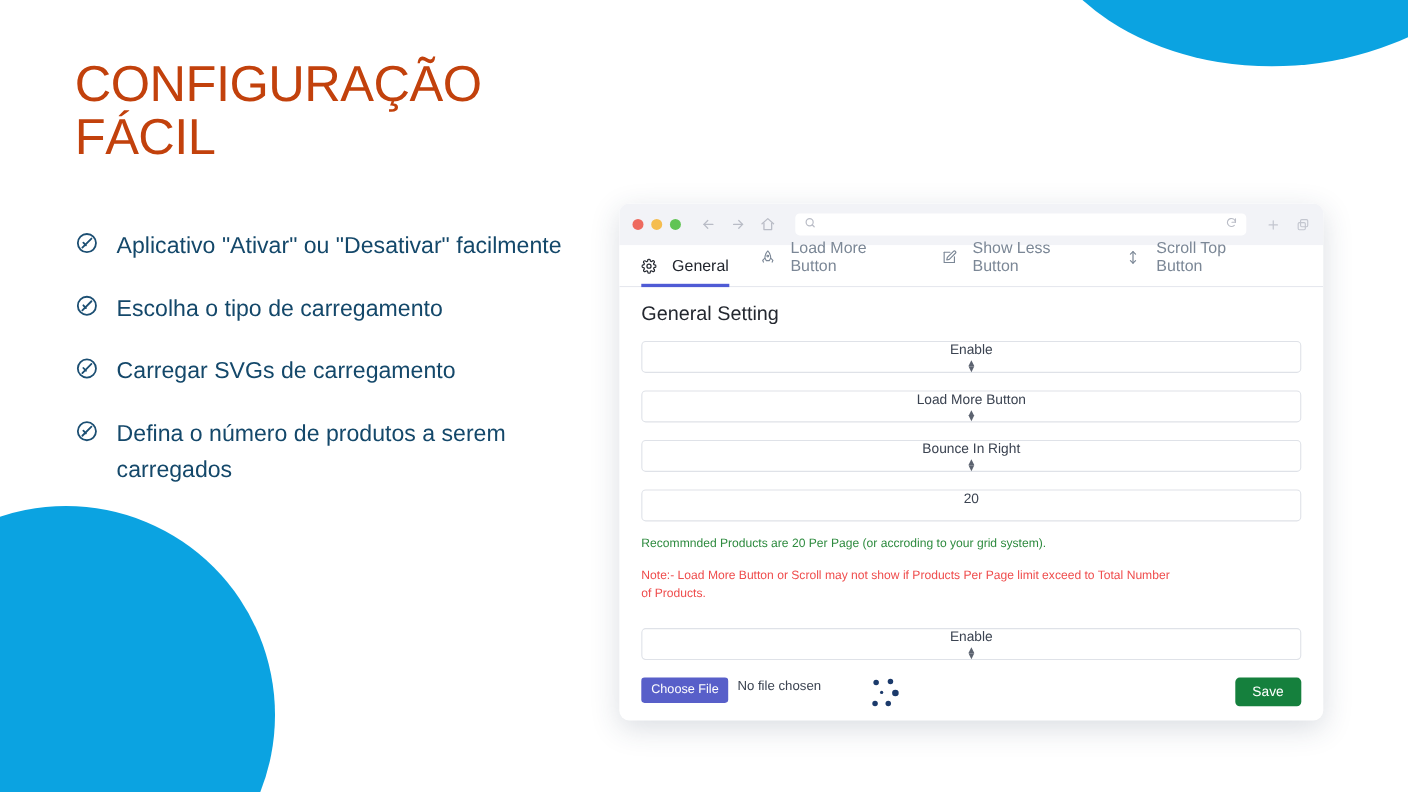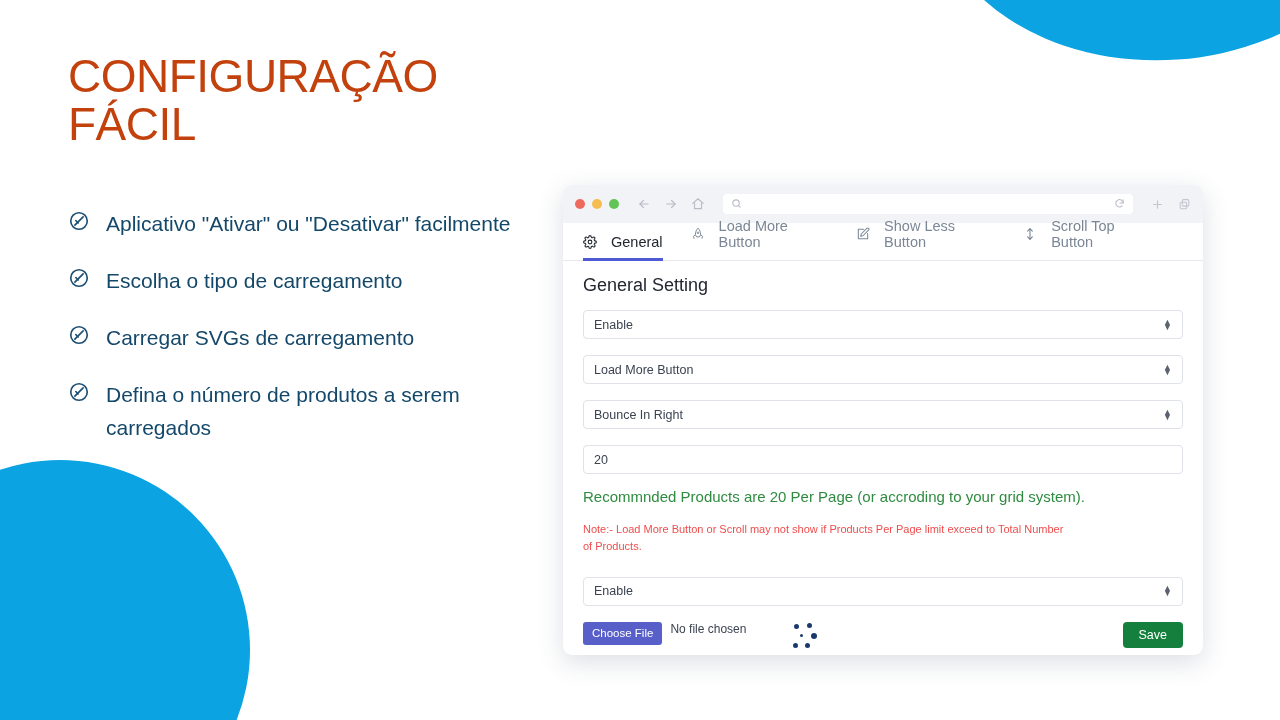--- a/index.html
+++ b/index.html
@@ -183,32 +183,33 @@
     border: 1px solid #dfe2e8;
     border-radius: 4px;
     background: #fff;
     display: flex;
     align-items: center;
     padding: 0 10px;
     box-sizing: border-box;
     font-size: 12.5px;
     color: #3b4351;
     margin-bottom: 16px;
+    flex-direction: column;
   }
   .field .field-value { flex: 1 1 auto; }
   .stepper {
     display: flex;
     flex-direction: column;
     align-items: center;
     line-height: 0.55;
     color: #5c6370;
     font-size: 9px;
   }
   .help-green {
-    font-size: 15px;
+    font-size: 11px;
     color: #2e8b3f;
     margin: -4px 0 12px 0;
     line-height: 1.5;
   }
   .help-red {
     font-size: 11px;
     color: #ef4d4d;
     margin: 0 0 22px 0;
     line-height: 1.55;
     max-width: 492px;

